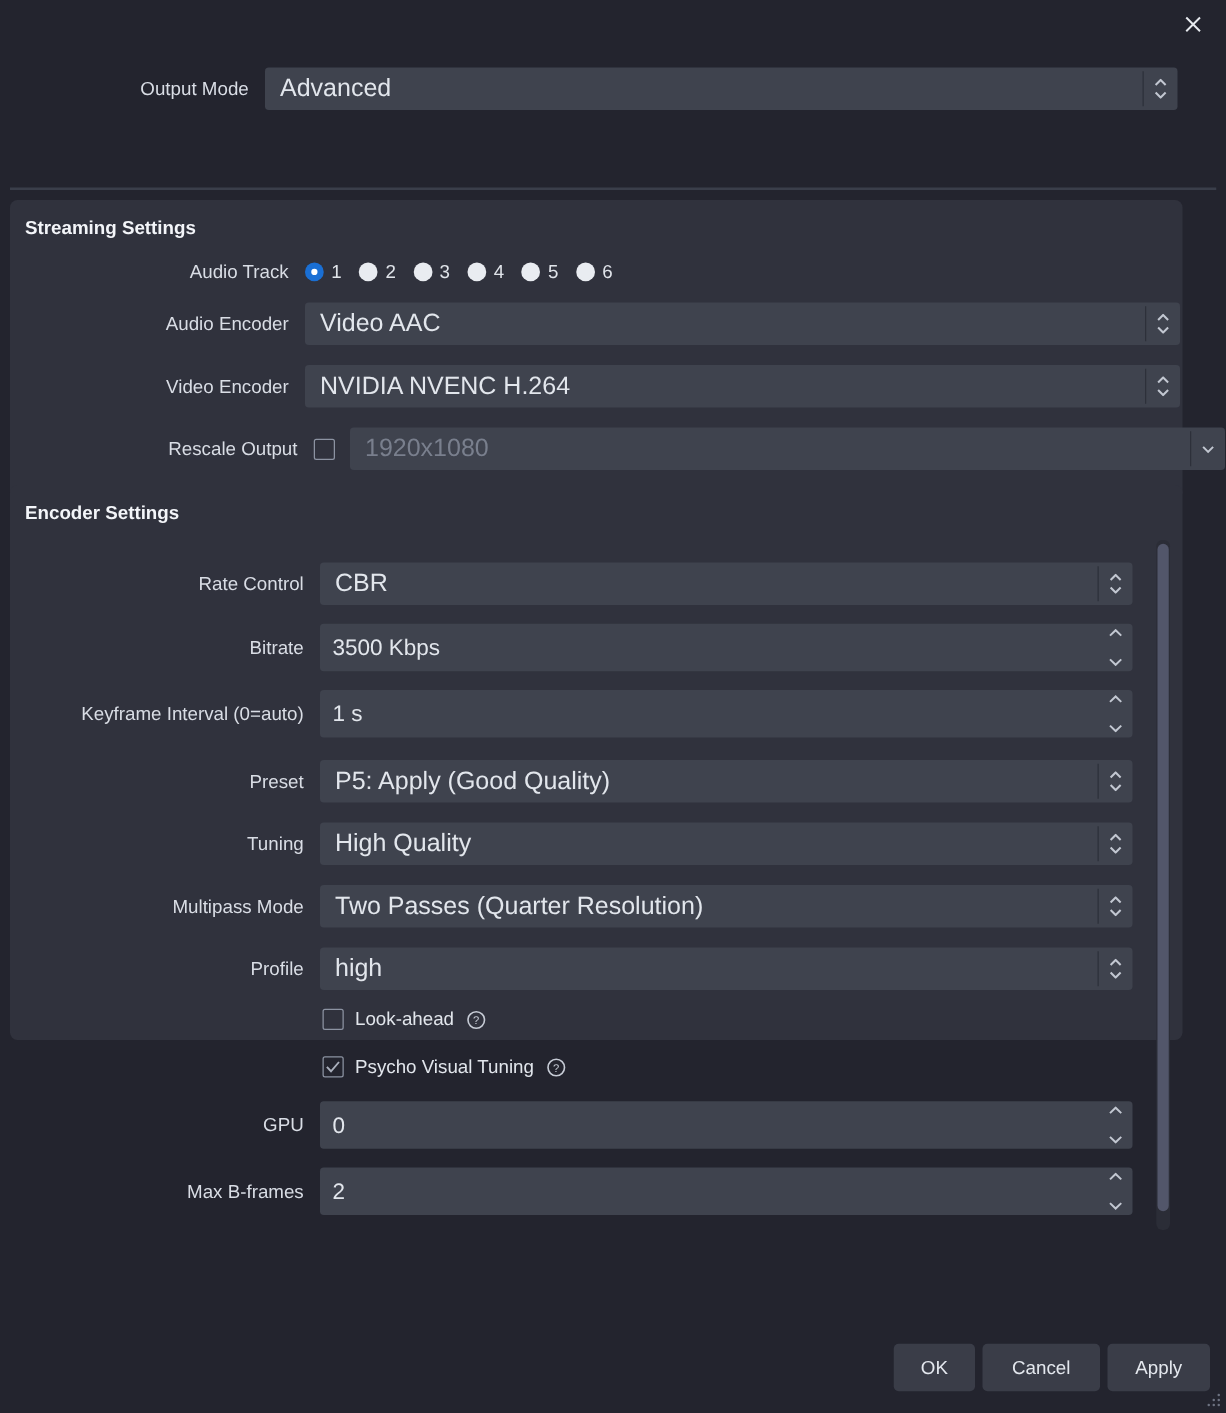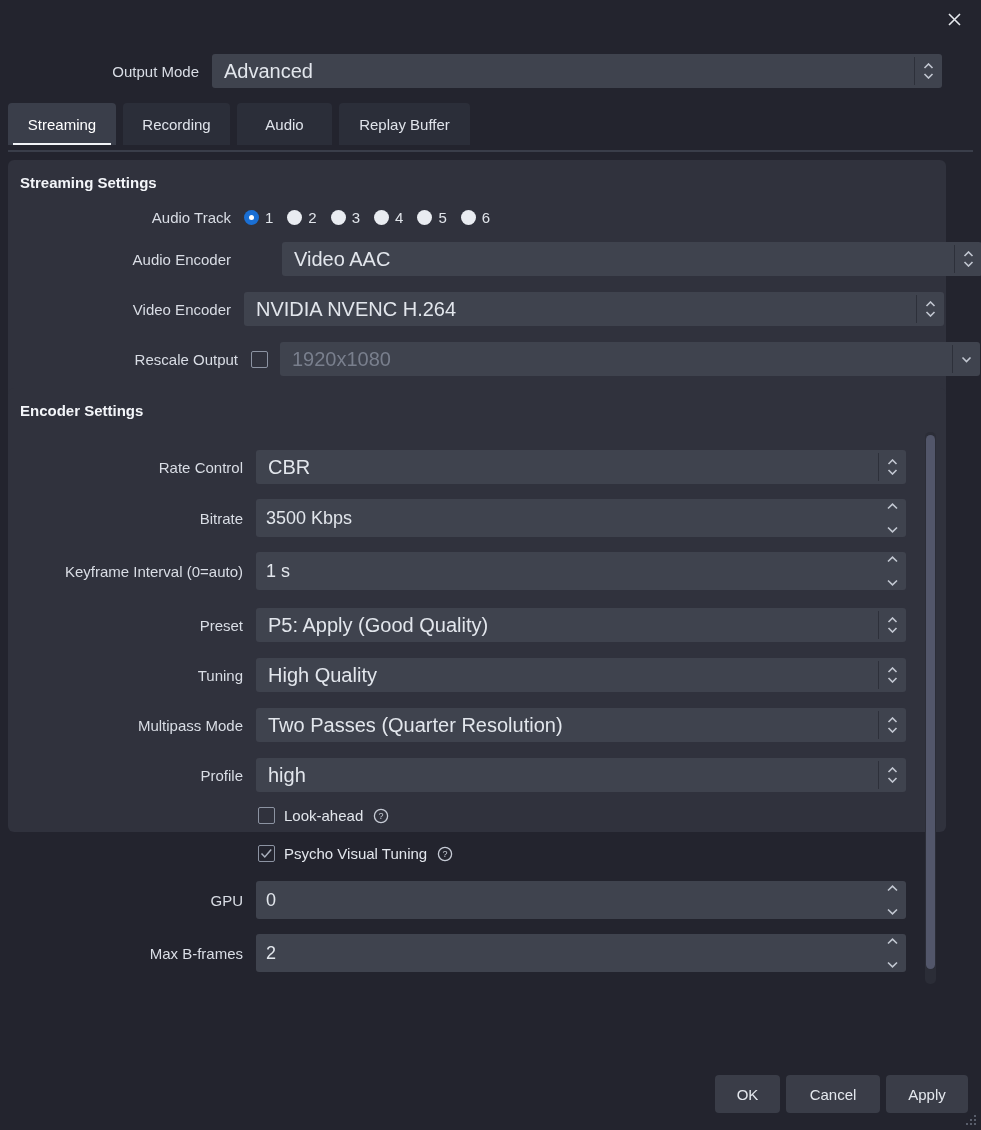--- a/index.html
+++ b/index.html
@@ -194,34 +194,20 @@
         <svg width="11" height="6" viewBox="0 0 11 6">
             <path class="chev" d="M1.5 5 L5.5 1 L9.5 5"></path>
           </svg>
         <svg width="11" height="6" viewBox="0 0 11 6">
             <path class="chev" d="M1.5 1 L5.5 5 L9.5 1"></path>
           </svg>
       </span>
     </div>
   </div>
 
-  <div class="tabbar">
-    <div class="tab active" style="left:0px;width:108px;">
-      <span>Streaming</span>
-    </div>
-    <div class="tab" style="left:115px;width:107px;">
-      <span>Recording</span>
-    </div>
-    <div class="tab" style="left:229px;width:95px;">
-      <span>Audio</span>
-    </div>
-    <div class="tab" style="left:331px;width:131px;">
-      <span>Replay Buffer</span>
-    </div>
-  </div>
   <div class="tabline"></div>
 
   <div class="panel" id="streaming-panel">
     <div class="panel-title">Streaming Settings</div>
 
     <div class="row" style="top:40px;">
       <div class="lbl lbl-a">Audio Track</div>
       <div class="radio-group">
         <label class="radio-item">
           <span class="radio checked"></span>
@@ -243,21 +229,21 @@
           <span class="radio"></span>
           <span class="radio-label">5</span>
         </label>
         <label class="radio-item">
           <span class="radio"></span>
           <span class="radio-label">6</span>
         </label>
       </div>
     </div>
 
-    <div class="row" style="top:82px;gap:38px;">
+    <div class="row" style="top:82px;">
       <div class="lbl lbl-a">Audio Encoder</div>
       <div class="combo field-a">
         <span class="ctext">Video AAC</span>
         <span class="spin-sep"></span>
         <span class="arrows-compact">
           <svg width="11" height="6" viewBox="0 0 11 6">
               <path class="chev" d="M1.5 5 L5.5 1 L9.5 5"></path>
             </svg>
           <svg width="11" height="6" viewBox="0 0 11 6">
               <path class="chev" d="M1.5 1 L5.5 5 L9.5 1"></path>

